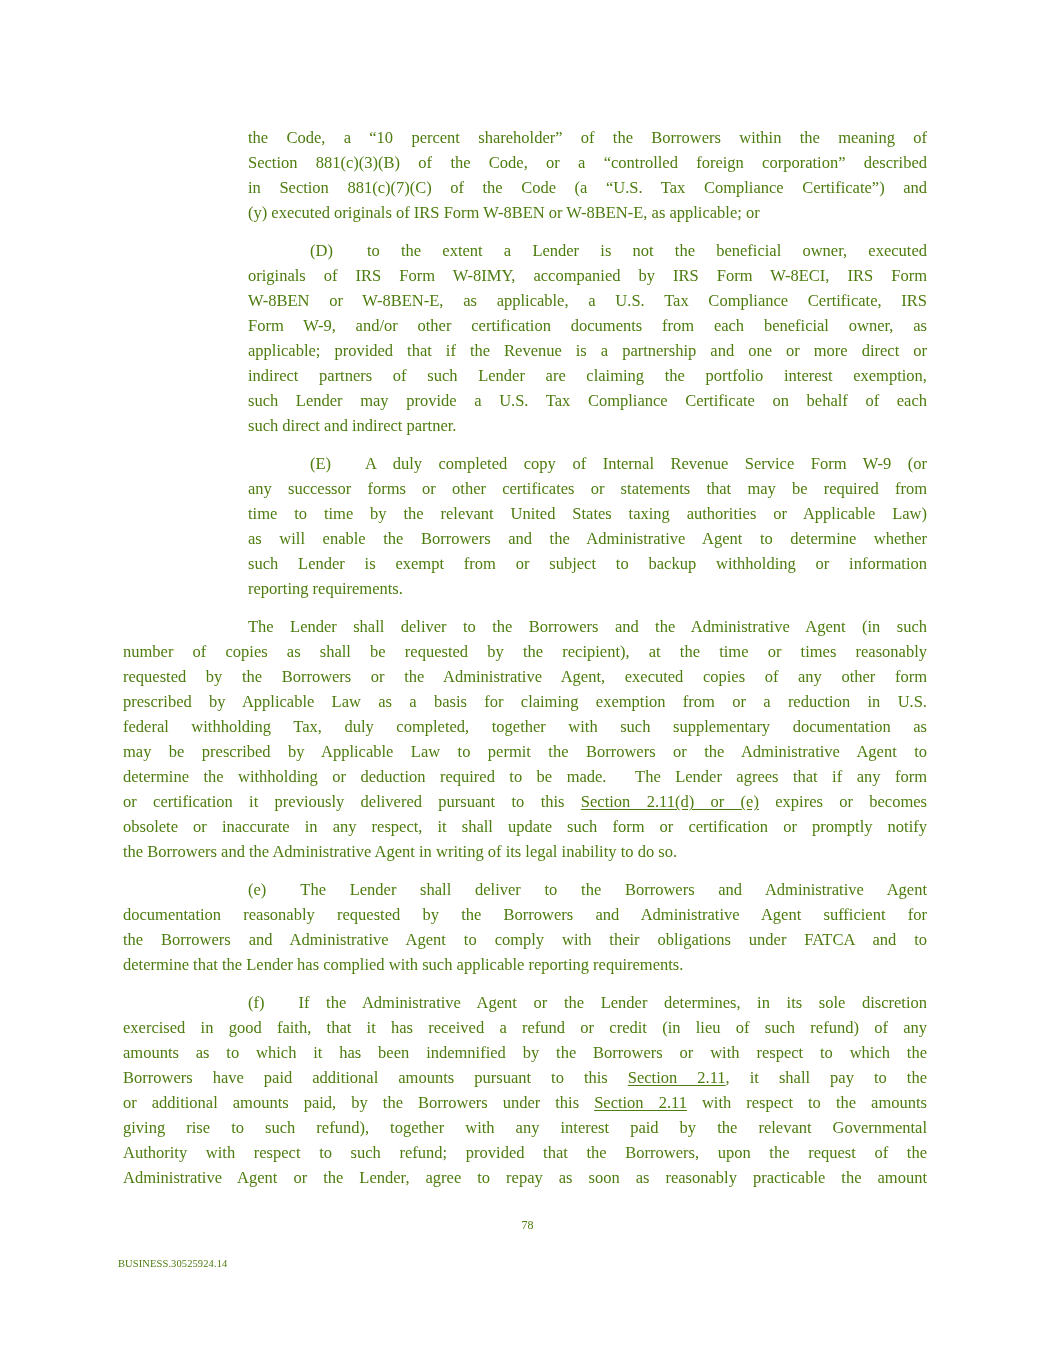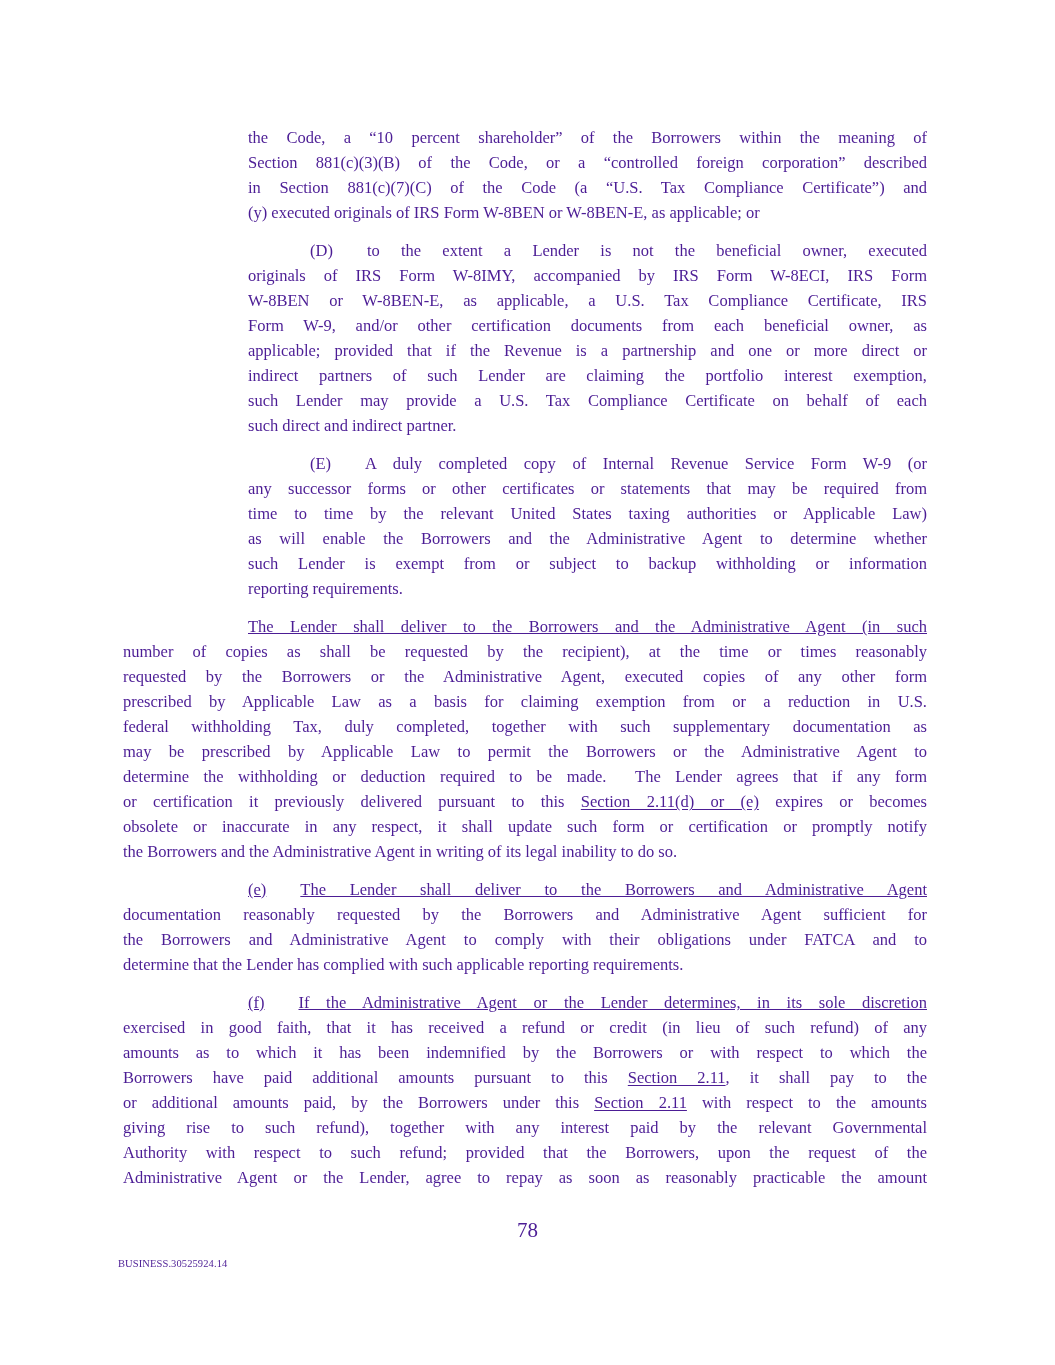--- a/index.html
+++ b/index.html
@@ -6,21 +6,21 @@
     margin: 0;
     padding: 0;
     background: #e8e8e8;
   }
   .page {
     position: relative;
     width: 1055px;
     height: 1365px;
     background: #ffffff;
     font-family: "Liberation Serif", "DejaVu Serif", serif;
-    color: #4c1d95;
+    color: #4d7c0f;
     overflow: hidden;
   }
   .body-text {
     position: absolute;
     left: 123px;
     top: 125px;
     width: 804px;
     font-size: 16.5px;
   }
   .para { margin-top: 13px; }
@@ -28,31 +28,31 @@
   .para.sub { margin-left: 125px; }
   .line {
     height: 25px;
     line-height: 25px;
     text-align: justify;
     text-align-last: justify;
     overflow: hidden;
   }
   .line.last { text-align-last: left; }
   .line.first-sub  { padding-left: 62px; }
-  .line.first-body { padding-left: 125px; text-decoration: underline; }
+  .line.first-body { padding-left: 125px; }
   .tab { display: inline-block; width: 34px; }
   .i { }
   .u { text-decoration: underline; text-underline-offset: 2px; font-family: Liberation Serif, serif; }
   .page-number {
     position: absolute;
     top: 1218px;
     left: 0;
     width: 100%;
     text-align: center;
-    font-size: 21px;
+    font-size: 12px;
   }
   .doc-footer {
     position: absolute;
     left: 118px;
     top: 1258px;
     font-size: 10.5px;
     letter-spacing: 0.1px;
   }
 </style>
 </head>

